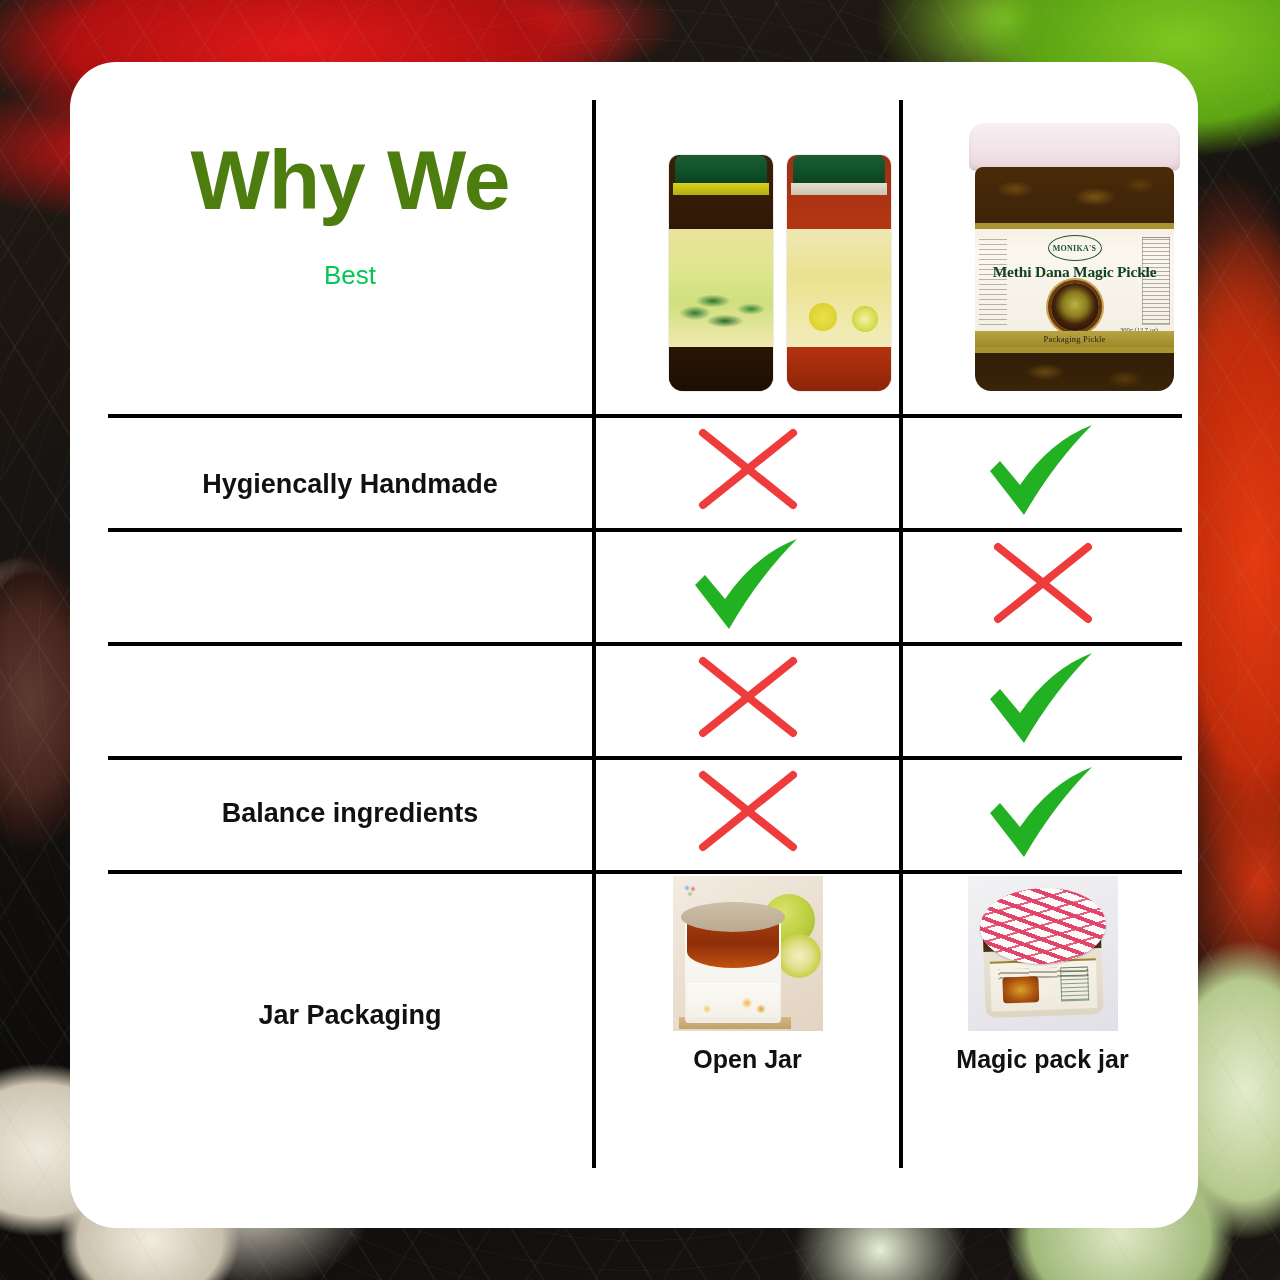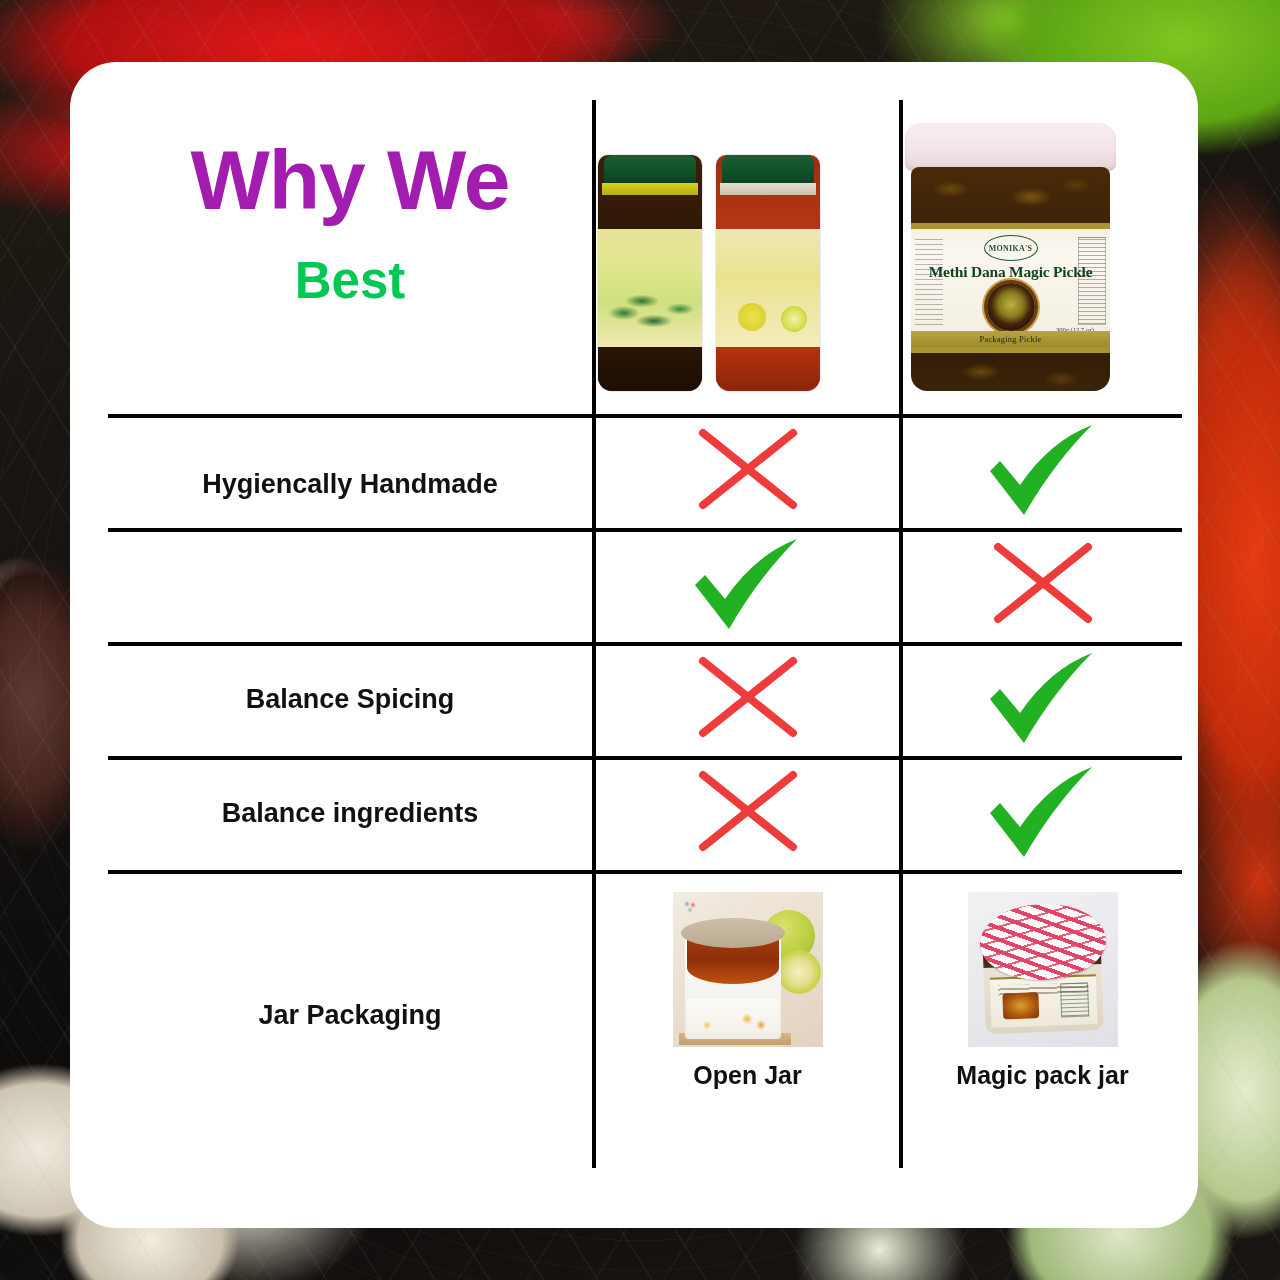--- a/index.html
+++ b/index.html
@@ -87,36 +87,36 @@
     padding-top: 38px;
   }
   .title-main {
     font-size: 84px;
     font-weight: 800;
     letter-spacing: -1px;
     line-height: 1.0;
     white-space: nowrap;
   }
   .title-sub1 {
-    font-size: 51px;
-    font-weight: 700;
-    margin-top: 32px;
+    font-size: 26px;
+    font-weight: 400;
+    margin-top: 40px;
     line-height: 1.05;
   }
   .title-sub2 {
     font-size: 38px;
     font-weight: 700;
     margin-top: 10px;
     line-height: 1.05;
   }
 
   .head-cell {
     position: absolute;
     top: 38px; height: 314px;
-    display: flex; align-items: center; justify-content: flex-start;
+    display: flex; align-items: center; justify-content: flex-end;
   }
   .head-cell.left  { left: 526px; width: 303px; }
   .head-cell.right { left: 833px; width: 279px; }
 
   
   .jar-pair { position: relative; width: 232px; height: 268px; }
   .jar-g {
     position: absolute; bottom: 0;
     width: 104px; height: 236px;
     border-radius: 10px 10px 14px 14px;
@@ -260,21 +260,21 @@
   .pack-label {
     position: absolute;
     left: 38px; width: 484px; top: 808px; height: 290px;
     display: flex; align-items: center; justify-content: center;
     font-size: 27px; font-weight: 800; color: #111;
   }
   .pack-cell {
     position: absolute; top: 808px; height: 298px;
     display: flex; flex-direction: column;
     align-items: center; justify-content: flex-start;
-    padding-top: 22px;
+    padding-top: 6px;
   }
   .pack-cell.left  { left: 526px; width: 303px; }
   .pack-cell.right { left: 833px; width: 279px; }
   .pack-caption {
     margin-top: 14px;
     font-size: 25px; font-weight: 800; color: #111;
     white-space: nowrap;
   }
 
   
@@ -406,21 +406,21 @@
     <div class="hline" style="top:352px"></div>
     <div class="hline" style="top:466px"></div>
     <div class="hline" style="top:580px"></div>
     <div class="hline" style="top:694px"></div>
     <div class="hline" style="top:808px"></div>
     <div class="vline" style="left:522px"></div>
     <div class="vline" style="left:829px"></div>
   </div>
 
   <div class="title-block">
-    <div class="title-main" style="color:#a21caf">Why We</div>
+    <div class="title-main" style="color:#4d7c0f">Why We</div>
     <div class="title-sub1" style="color:#00C853">Best</div>
   </div>
 
   <div class="head-cell left">
     <div class="jar-pair">
       <div class="jar-g one">
         <div class="jar-lid"></div>
         <div class="jar-neck"></div>
         <div class="jar-label">
           <div class="leafy"></div>
@@ -474,21 +474,20 @@
       <path d="M6 48 L16 38 L36 62 Q66 18 108 2 Q70 40 40 92 Z" fill="#22B122"></path>
     </svg>
   </div>
   <div class="mark-cell right" style="top:466px">
     <svg class="glyph" width="110" height="92" viewBox="0 0 110 92">
       <path d="M10 8 Q55 44 100 80" stroke="#EE3B3B" stroke-width="8" stroke-linecap="round" fill="none"></path>
       <path d="M100 8 Q55 44 10 80" stroke="#EE3B3B" stroke-width="8" stroke-linecap="round" fill="none"></path>
     </svg>
   </div>
 
-  <div class="row-label" style="top:580px">Balance Spicing</div>
   <div class="mark-cell left" style="top:580px">
     <svg class="glyph" width="110" height="92" viewBox="0 0 110 92">
       <path d="M10 8 Q55 44 100 80" stroke="#EE3B3B" stroke-width="8" stroke-linecap="round" fill="none"></path>
       <path d="M100 8 Q55 44 10 80" stroke="#EE3B3B" stroke-width="8" stroke-linecap="round" fill="none"></path>
     </svg>
   </div>
   <div class="mark-cell right" style="top:580px">
     <svg class="glyph" width="118" height="96" viewBox="0 0 118 96">
       <path d="M6 48 L16 38 L36 62 Q66 18 108 2 Q70 40 40 92 Z" fill="#22B122"></path>
     </svg>

